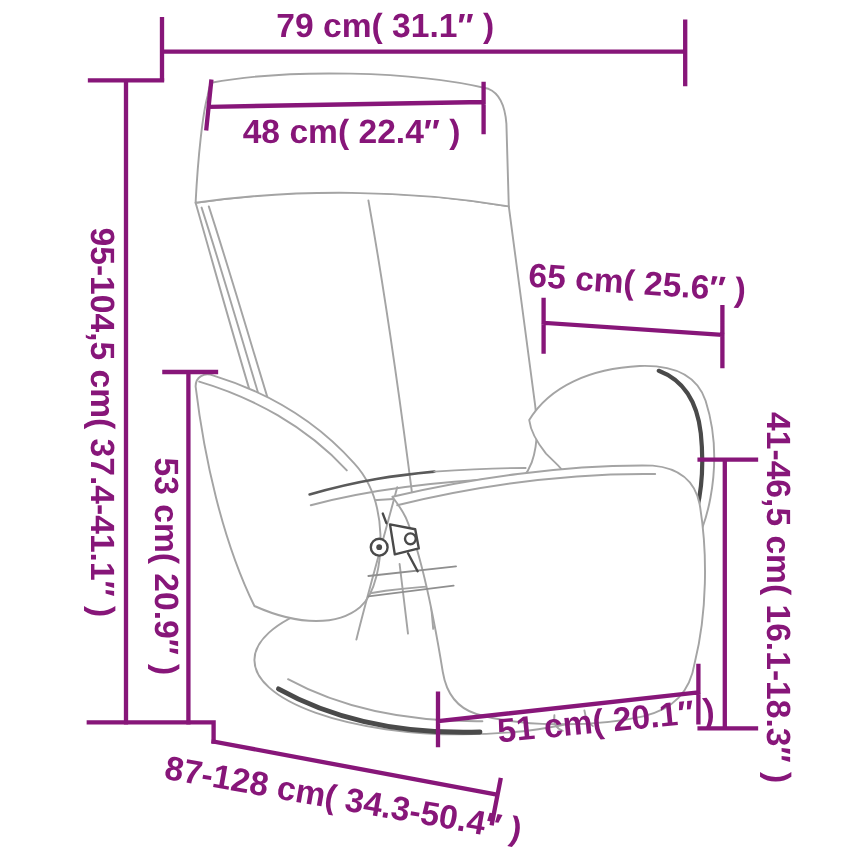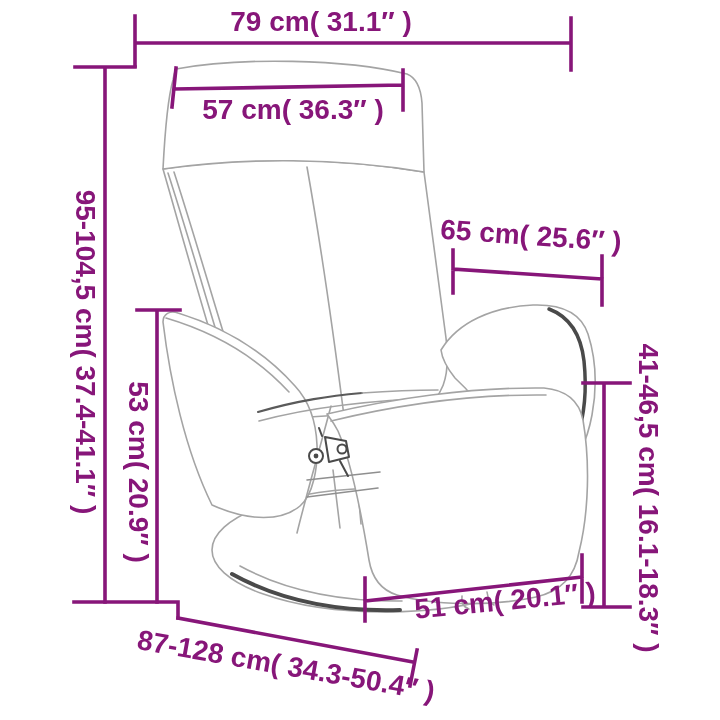--- a/index.html
+++ b/index.html
@@ -108,21 +108,21 @@
       <path d="M 583 383 L 630 383 M 604 383 L 604 607 M 583 607 L 630 607"></path>
 
       <path d="M 365 578 L 365 621 M 365 601 L 582 577 M 582 555 L 582 602"></path>
 
       <path d="M 178 618 L 413 662 M 417 650 L 410 686"></path>
     </g>
   </svg>
 
   <div class="dim-label" style="left:103px; top:6px;  width:436px;">79 cm( 31.1″ )</div>
 
-  <div class="dim-label" style="left:143px; top:94px; width:300px;">57 cm( 36.3″ )</div>
+  <div class="dim-label" style="left:143px; top:94px; width:300px;">48 cm( 22.4″ )</div>
 
   <div class="dim-label rot90" style="left:-110px; top:336px; width:390px;">95-104,5 cm( 37.4-41.1″ )</div>
 
   <div class="dim-label rot90" style="left:13px; top:456px; width:250px;">53 cm( 20.9″ )</div>
 
   <div class="dim-label" style="left:401px; top:220px; width:260px; transform:rotate(4deg);">65 cm( 25.6″ )</div>
 
   <div class="dim-label rot90" style="left:483px; top:482px; width:330px;">41-46,5 cm( 16.1-18.3″ )</div>
 
   <div class="dim-label" style="left:375px; top:585px; width:260px; transform:rotate(-5.5deg);">51 cm( 20.1″ )</div>

